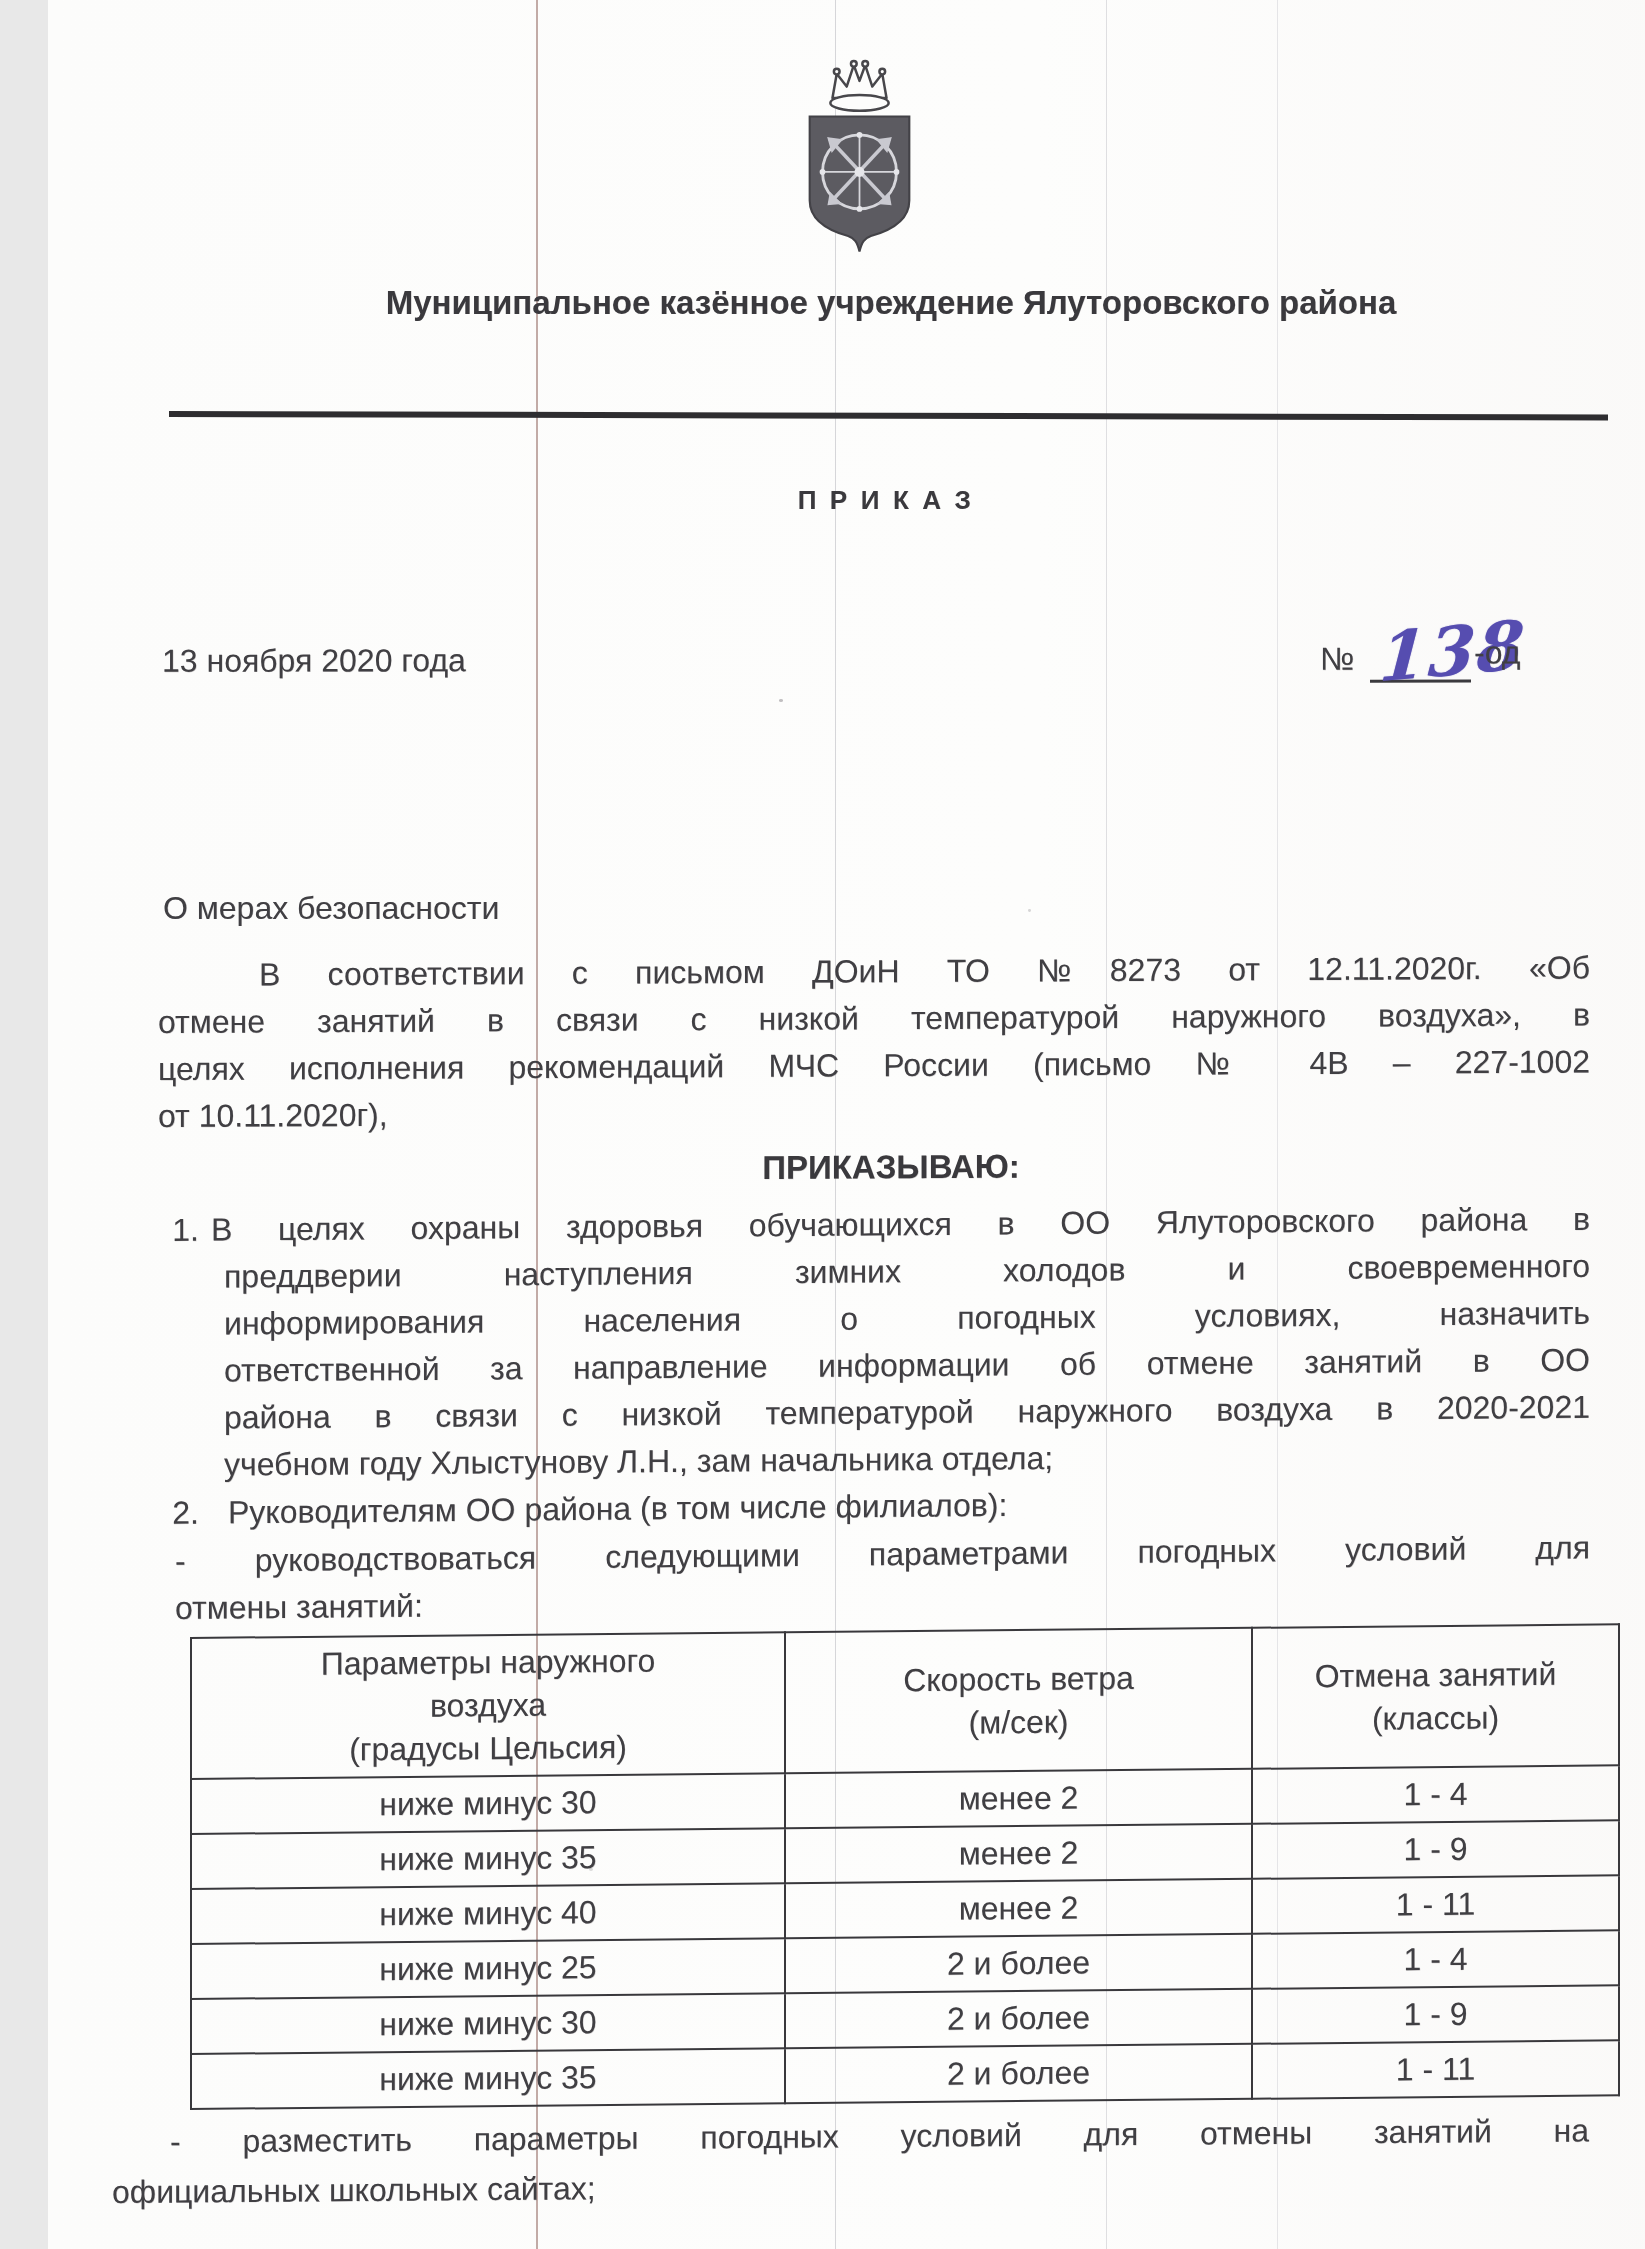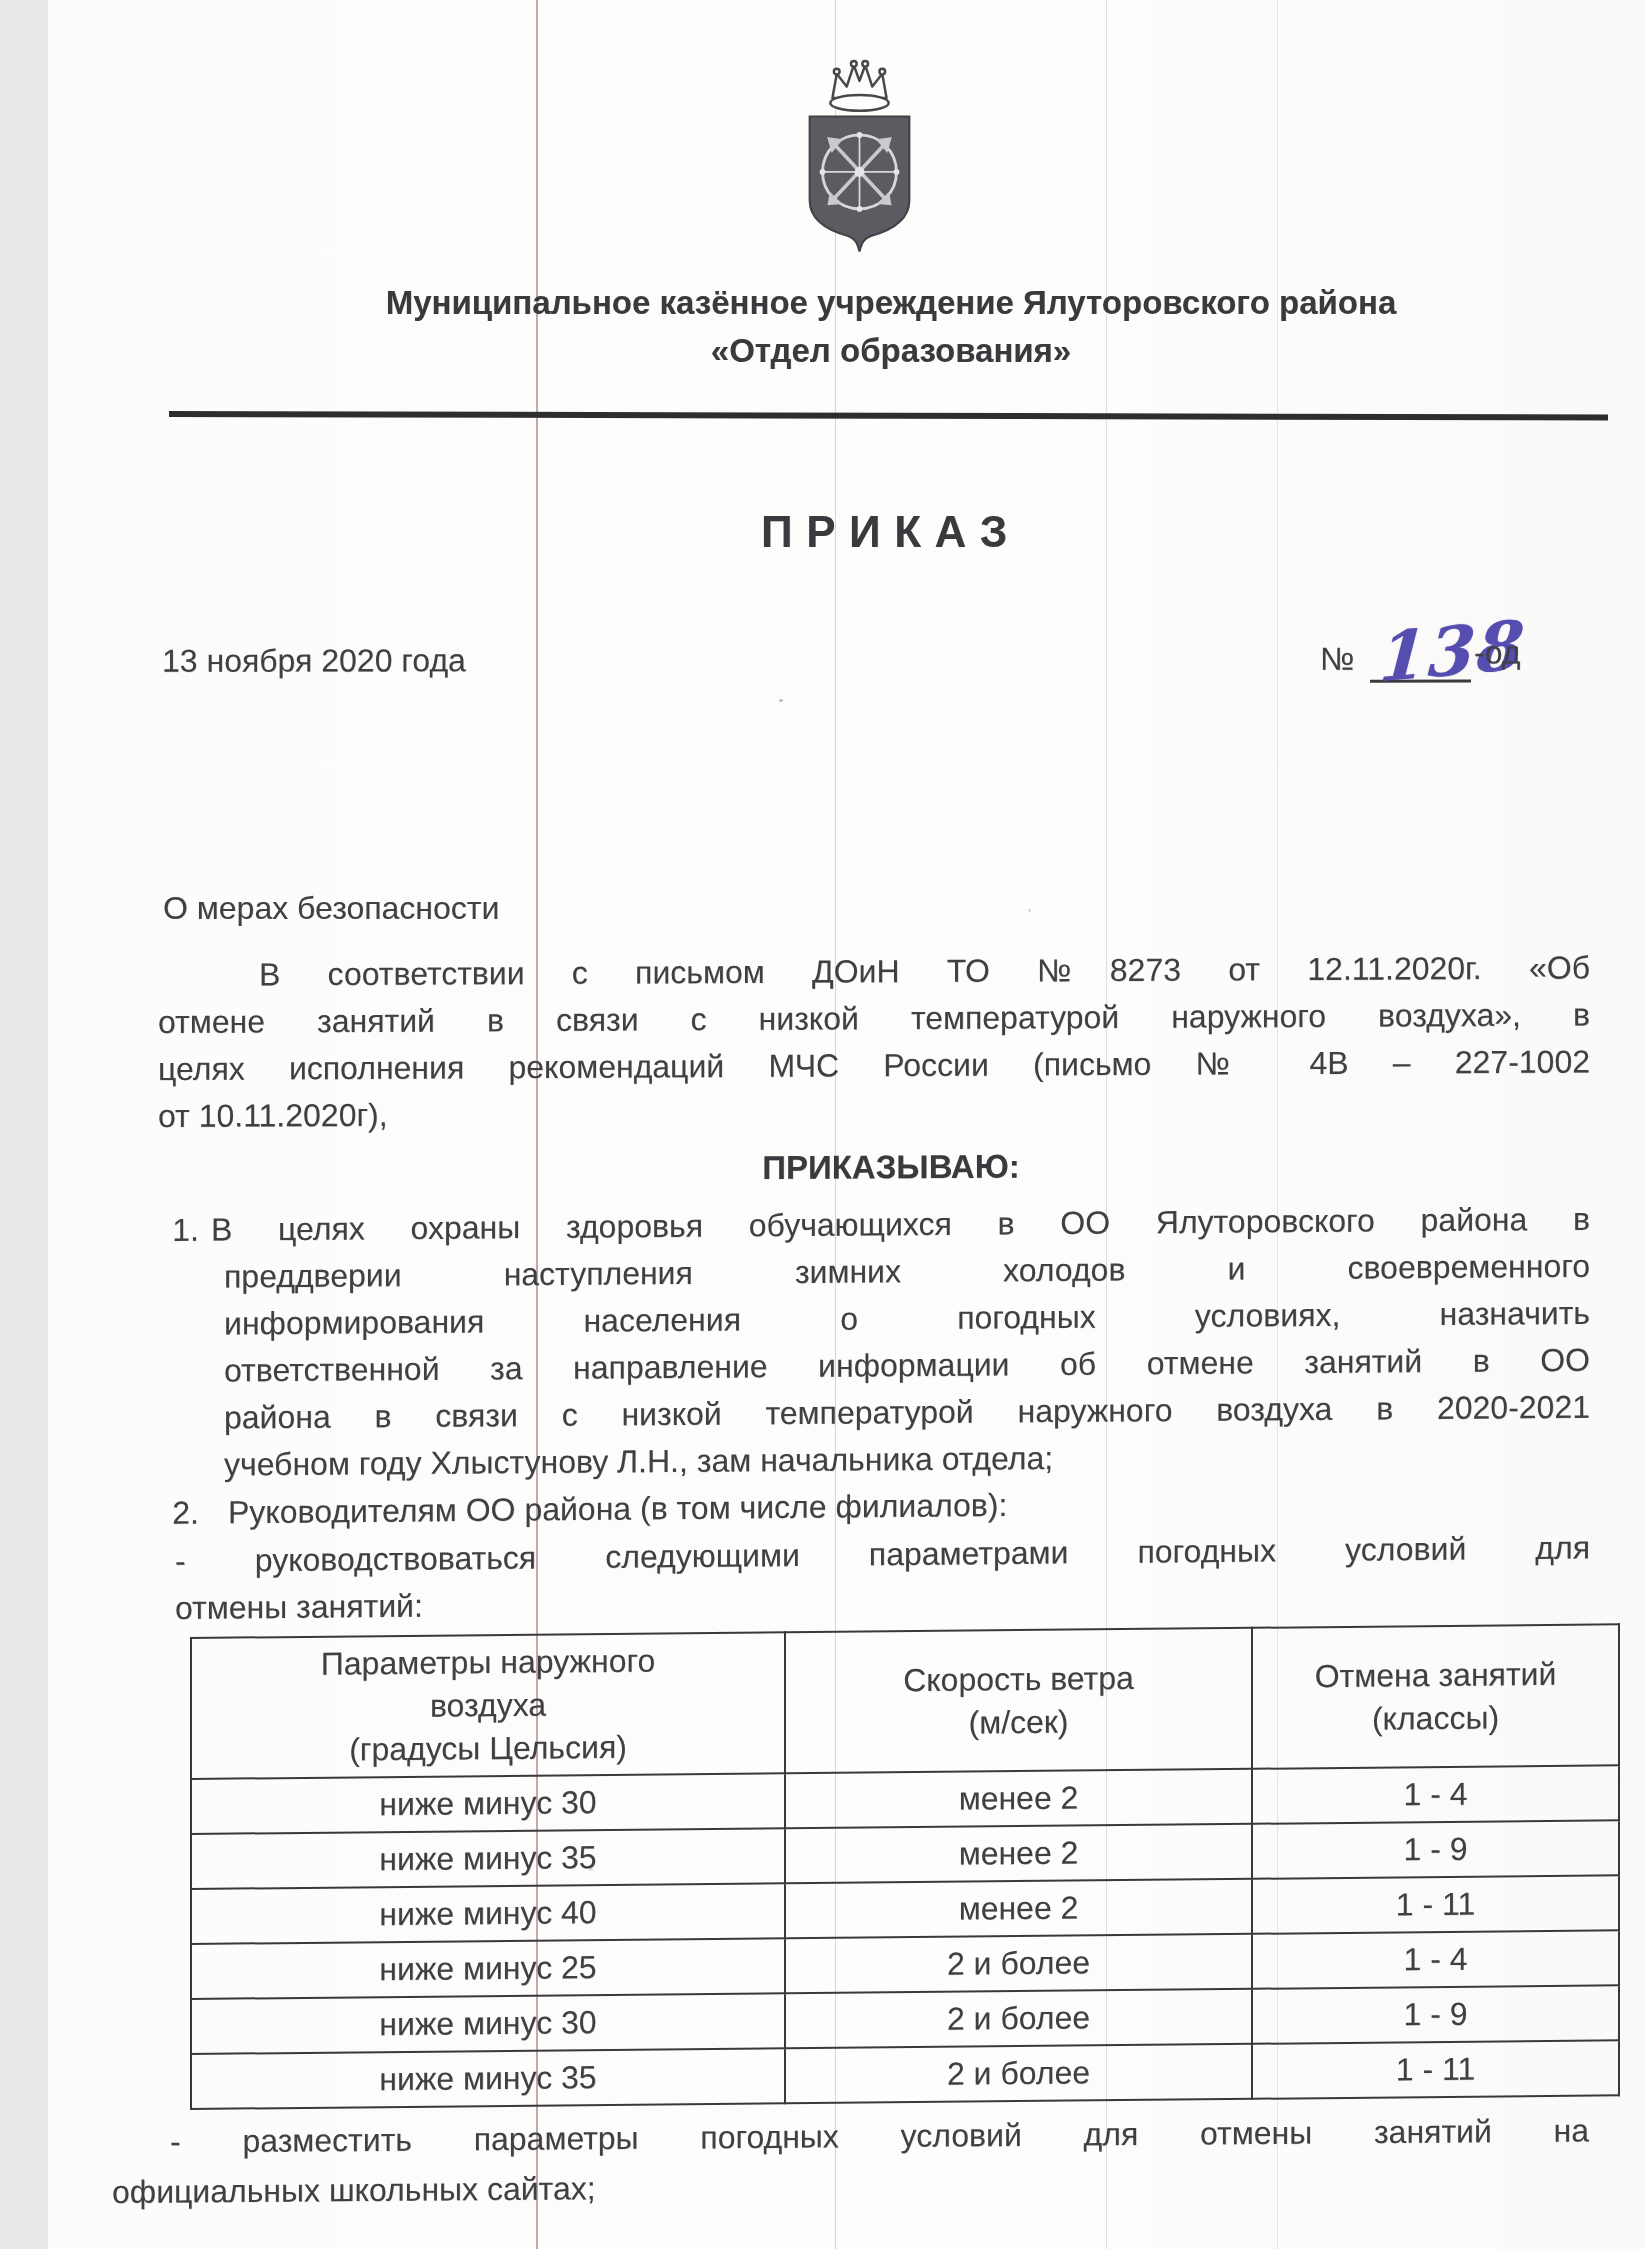--- a/index.html
+++ b/index.html
@@ -19,21 +19,21 @@
     text-shadow:0.4px 0.4px 0.5px rgba(80,72,76,0.30);
   }
   .bold{font-weight:bold;color:#3a393d;}
   .center{text-align:center;}
   .just{text-align:justify;text-align-last:justify;}
   
   .streak{position:absolute;top:0;bottom:0;}
   
   .org{left:128px;width:1430px;top:279px;line-height:48px;font-size:33px;}
   .rule{left:121px;top:411px;width:1439px;height:6.4px;background:#2e2d30;transform:skewY(0.14deg);transform-origin:0 0;}
-  .doctitle{left:128px;width:1430px;top:504px;font-size:44px;letter-spacing:13.5px;}
+  .doctitle{left:128px;width:1430px;top:484px;font-size:26px;letter-spacing:13.5px;}
   .dateline{transform:skewY(-0.1deg);transform-origin:0 0;}
   .numline{border-bottom:3.6px solid #3b3a3e;}
   .hand{
     font-family:"DejaVu Serif",serif;font-style:italic;font-weight:600;
     font-size:67px;color:#564db0;letter-spacing:2.1px;
     transform:rotate(-5deg) skewX(-9deg);transform-origin:50% 50%;
     text-shadow:0 0 1.1px rgba(86,77,176,0.65);
   }
   .preamble{transform:skewY(-0.3deg);transform-origin:0 0;}
   .skew1{transform:skewY(-0.45deg);transform-origin:0 0;}
@@ -103,21 +103,20 @@
         <circle cx="78" cy="212" r="4"></circle>
         <circle cx="26" cy="160" r="4"></circle>
         <circle cx="130" cy="160" r="4"></circle>
         <circle cx="78" cy="160" r="7"></circle>
       </g>
     </svg>
   </div>
 
   <div class="abs org center txt bold">
     <div>Муниципальное казённое учреждение Ялуторовского района</div>
-    <div>«Отдел образования»</div>
   </div>
 
   <div class="abs rule"></div>
 
   <div class="abs doctitle center txt bold">ПРИКАЗ</div>
 
   <div class="abs dateline" style="left:0;top:635px;width:1645px;height:78px;">
     <span class="abs txt" style="left:114px;top:5.7px;">13 ноября 2020 года</span>
     <span class="abs txt" style="left:1272px;top:5.7px;">№</span>
     <span class="abs numline" style="left:1322px;top:0;width:101px;height:47px;"></span>

